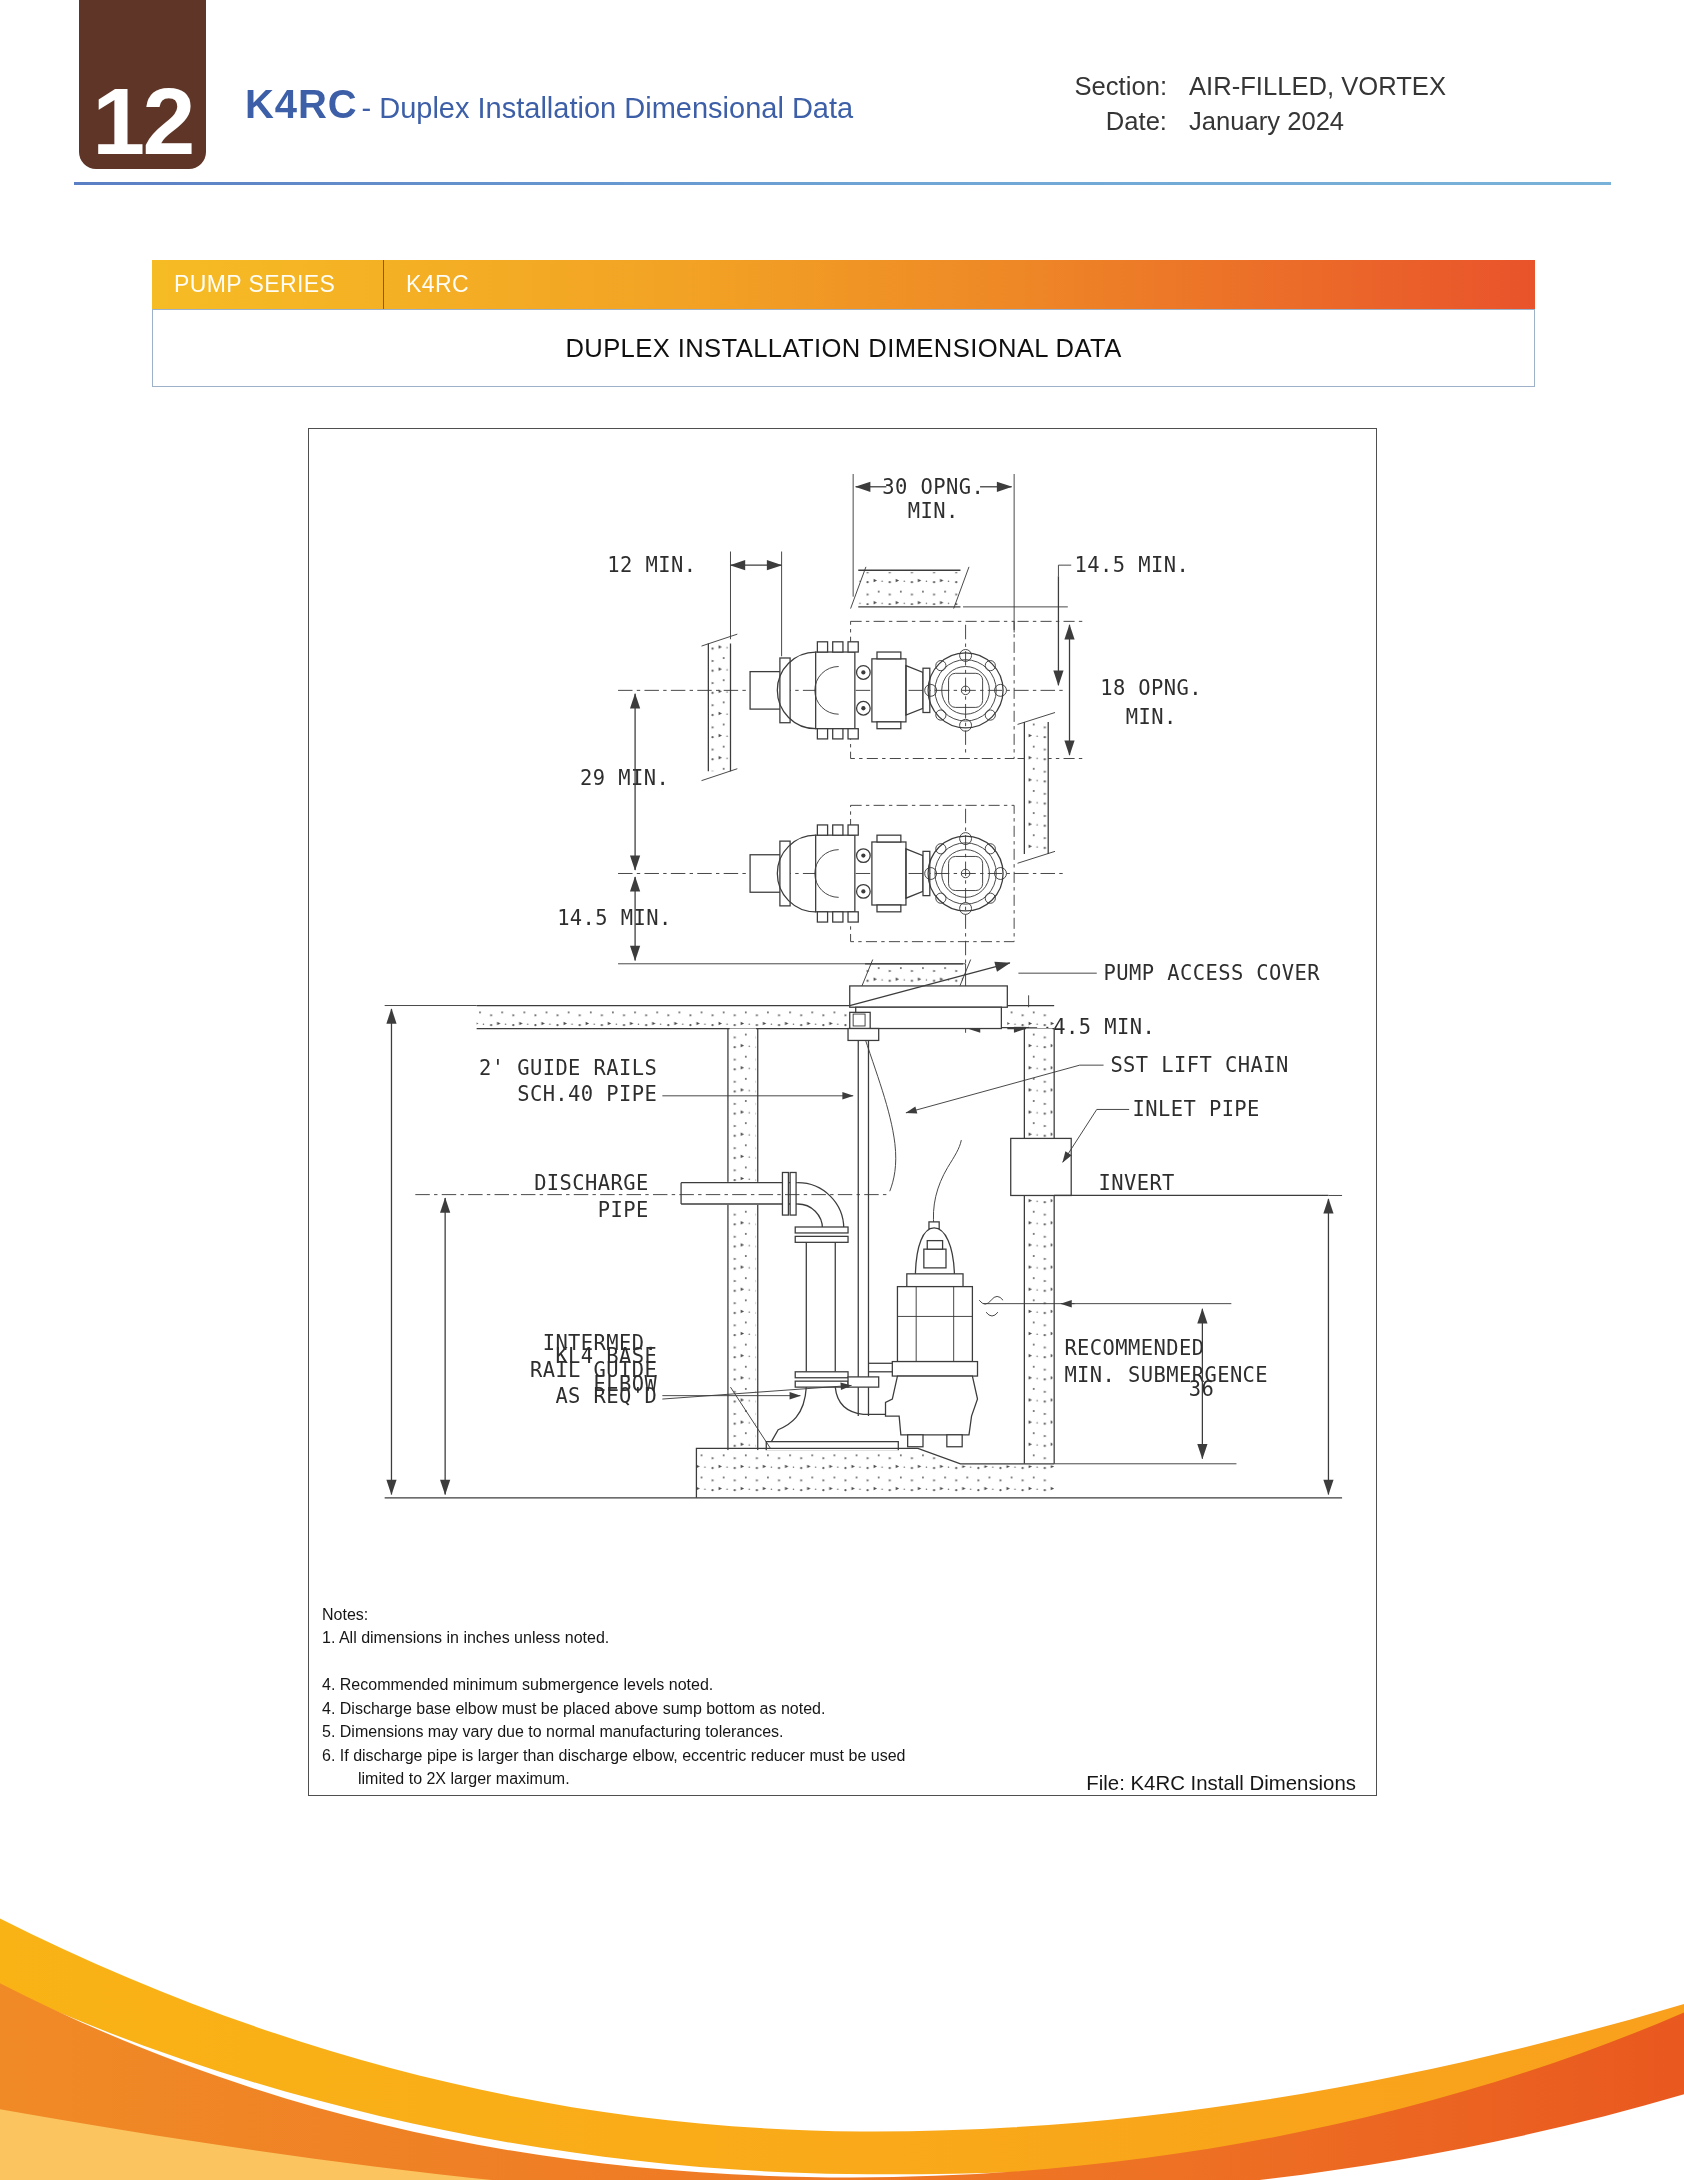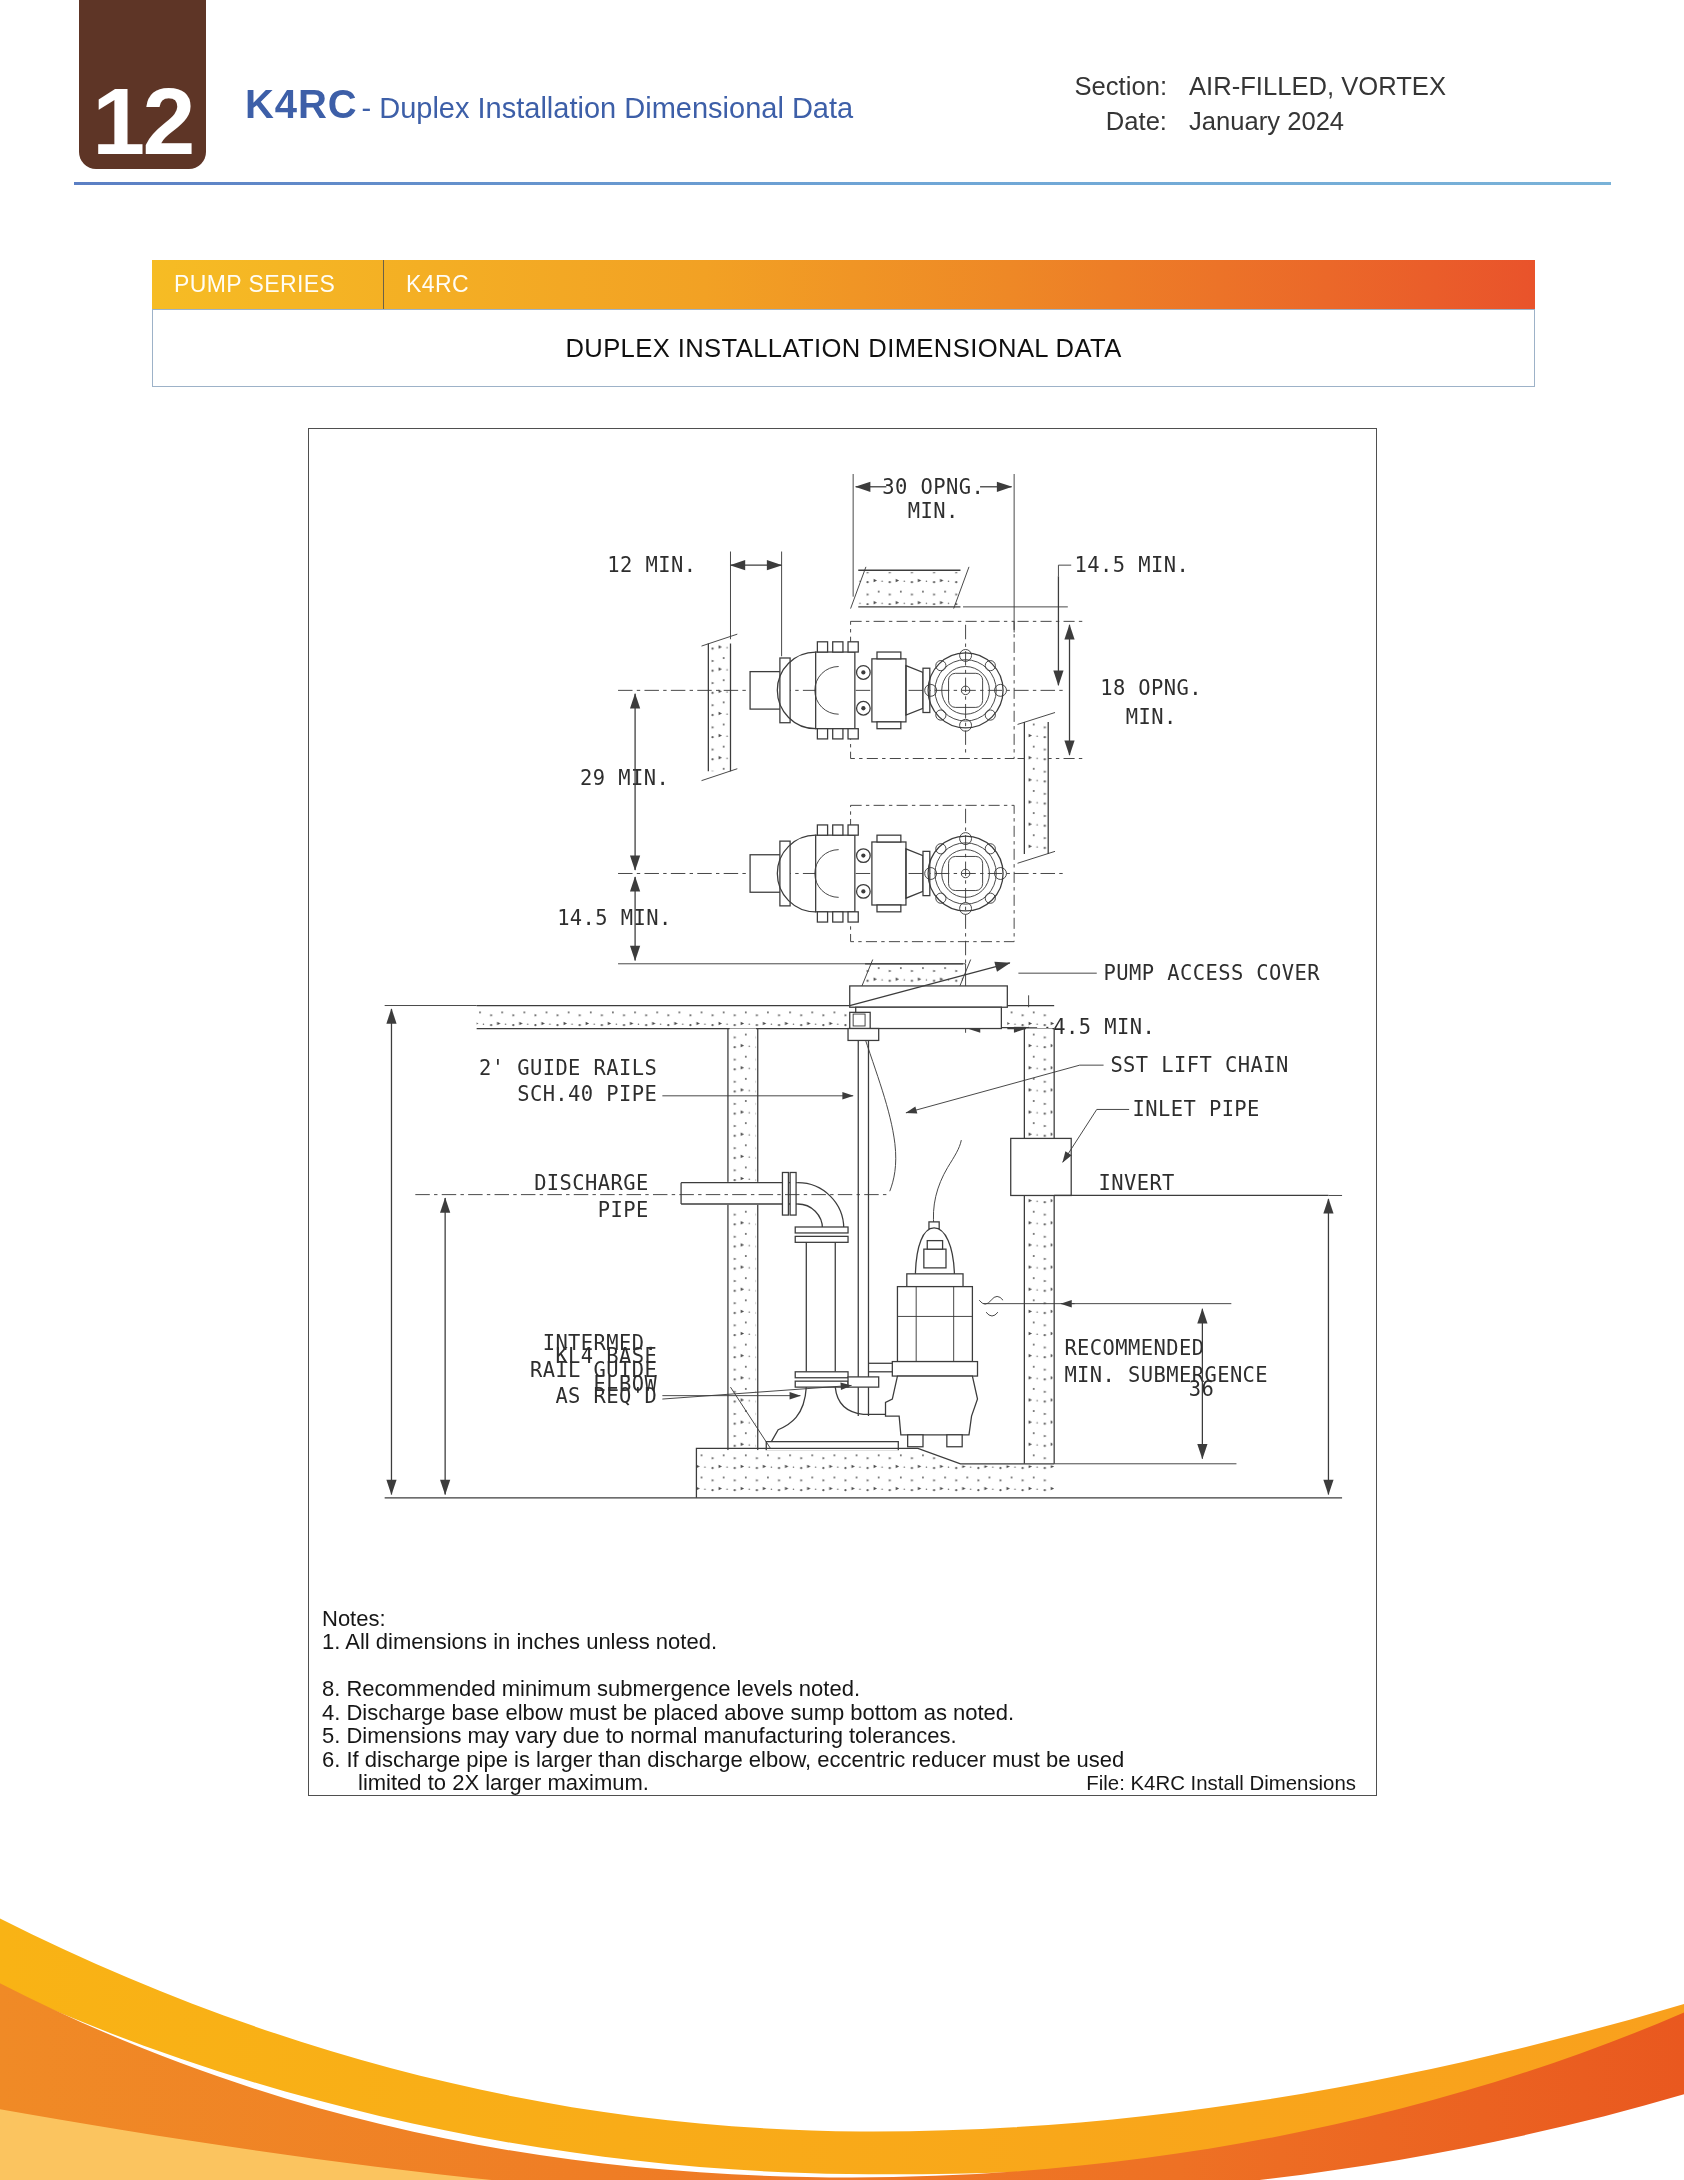--- a/index.html
+++ b/index.html
@@ -39,21 +39,21 @@
   #cad{left:308px;top:428px;}
   .ln{fill:none;stroke:#3c3c3c;stroke-width:1.5;}
   .lt{fill:none;stroke:#3c3c3c;stroke-width:1.1;}
   .cl{fill:none;stroke:#3c3c3c;stroke-width:1.1;stroke-dasharray:17 5 4 5;}
   .dd{fill:none;stroke:#3c3c3c;stroke-width:1.1;stroke-dasharray:13 5 4 5;}
   .wh{fill:#fff;stroke:#3c3c3c;stroke-width:1.5;}
   .conc{fill:url(#conc);stroke:none;}
   text.cad{font-family:"DejaVu Sans Mono",monospace;font-size:24px;fill:#2e2e2e;letter-spacing:.5px;}
 
   
-  .note-line{left:322px;font-size:22px;color:#161616;white-space:nowrap;}
+  .note-line{left:322px;font-size:16px;color:#161616;white-space:nowrap;}
   #file-ref{font-size:20.4px;color:#161616;right:329px;text-align:right;}
 
   
   #waves{left:0;top:1874px;}
 </style>
 </head>
 <body>
 
 <div id="page">
 
@@ -311,21 +311,21 @@
       <line class="ln" x1="452" y1="1758" x2="1576" y2="1758"></line>
 
       <line class="ln" x1="460" y1="1184" x2="460" y2="1754" marker-start="url(#ar)" marker-end="url(#ar)"></line>
       <line class="ln" x1="523" y1="1406" x2="523" y2="1754" marker-start="url(#ar)" marker-end="url(#ar)"></line>
       <line class="ln" x1="1560" y1="1407" x2="1560" y2="1754" marker-start="url(#ar)" marker-end="url(#ar)"></line>
     </g>
   </svg>
 
   <div class="abs note-line" style="top:1606px;">Notes:</div>
   <div class="abs note-line" style="top:1629px;">1. All dimensions in inches unless noted.</div>
-  <div class="abs note-line" style="top:1676px;">8. Recommended minimum submergence levels noted.</div>
+  <div class="abs note-line" style="top:1676px;">4. Recommended minimum submergence levels noted.</div>
   <div class="abs note-line" style="top:1700px;">4. Discharge base elbow must be placed above sump bottom as noted.</div>
   <div class="abs note-line" style="top:1723px;">5. Dimensions may vary due to normal manufacturing tolerances.</div>
   <div class="abs note-line" style="top:1747px;">6. If discharge pipe is larger than discharge elbow, eccentric reducer must be used</div>
   <div class="abs note-line" style="top:1770px;left:358px;">limited to 2X larger maximum.</div>
   <div class="abs" id="file-ref" style="top:1772px;">File: K4RC Install Dimensions</div>
 
   <svg class="abs" id="waves" width="1685" height="307" viewBox="0 0 1978 360" xmlns="http://www.w3.org/2000/svg">
     <defs>
       <linearGradient id="gGold" x1="0" y1="0" x2="1" y2="0">
         <stop offset="0" stop-color="#F9B315"></stop>

